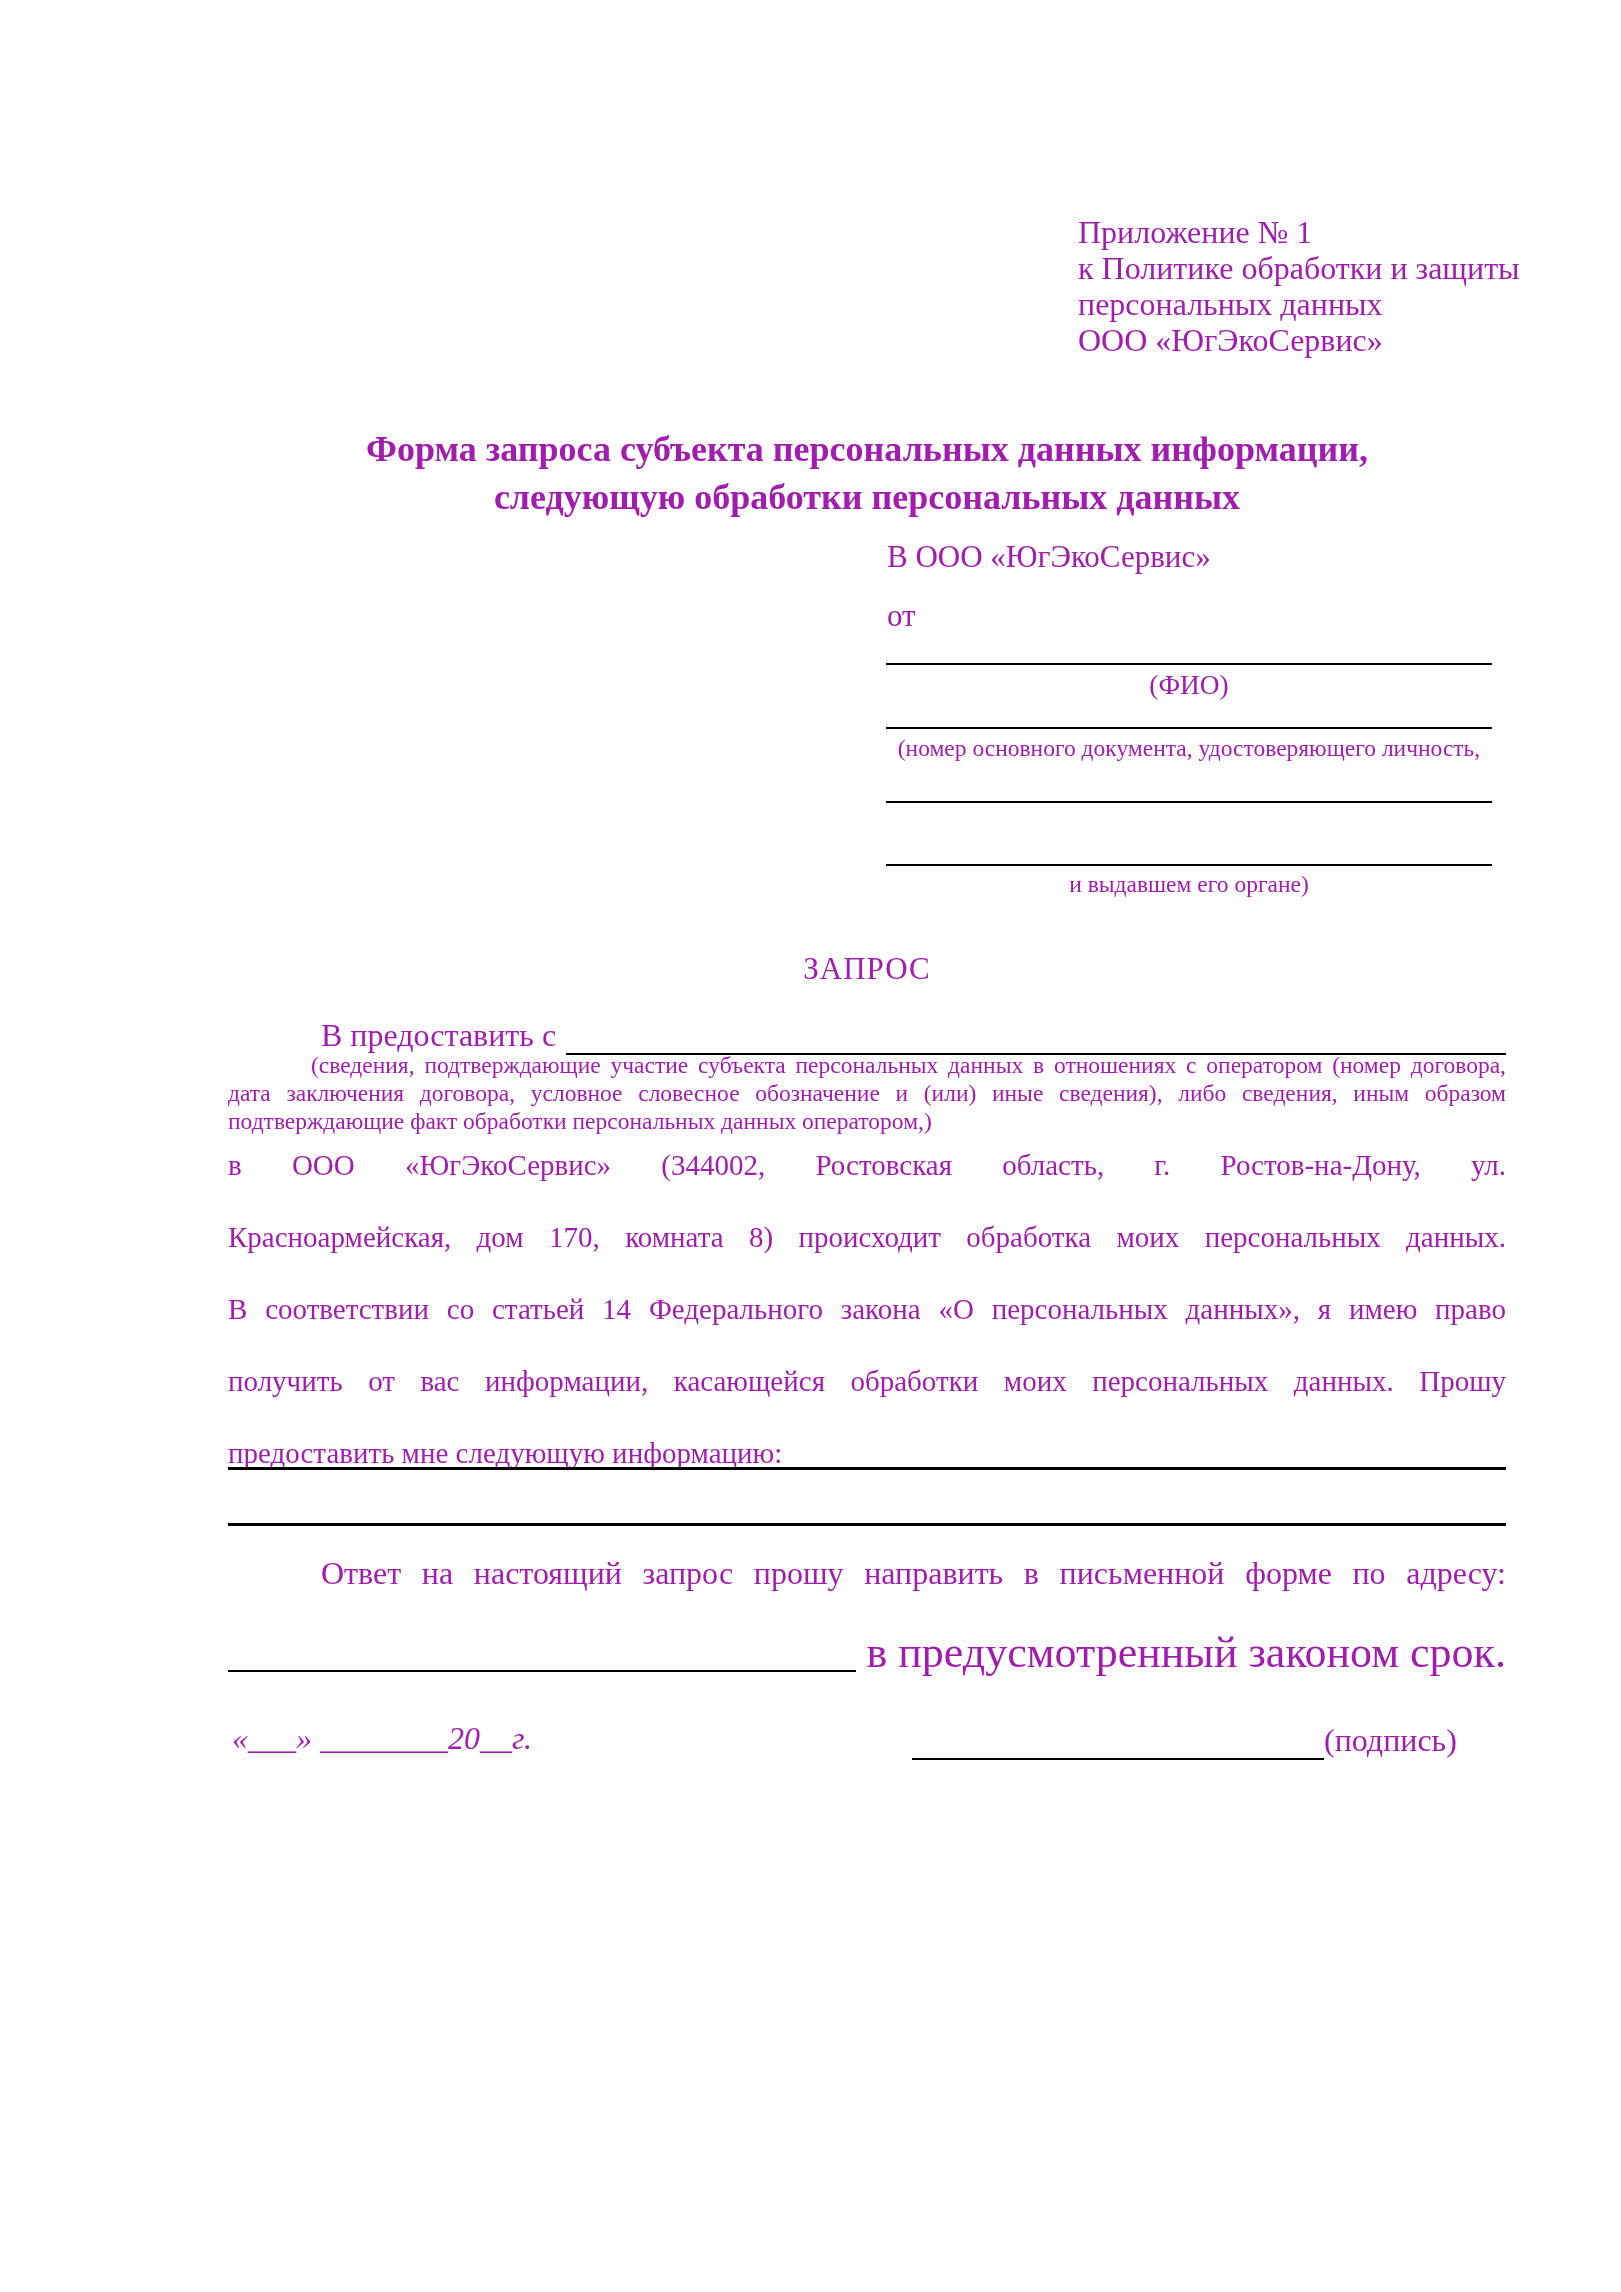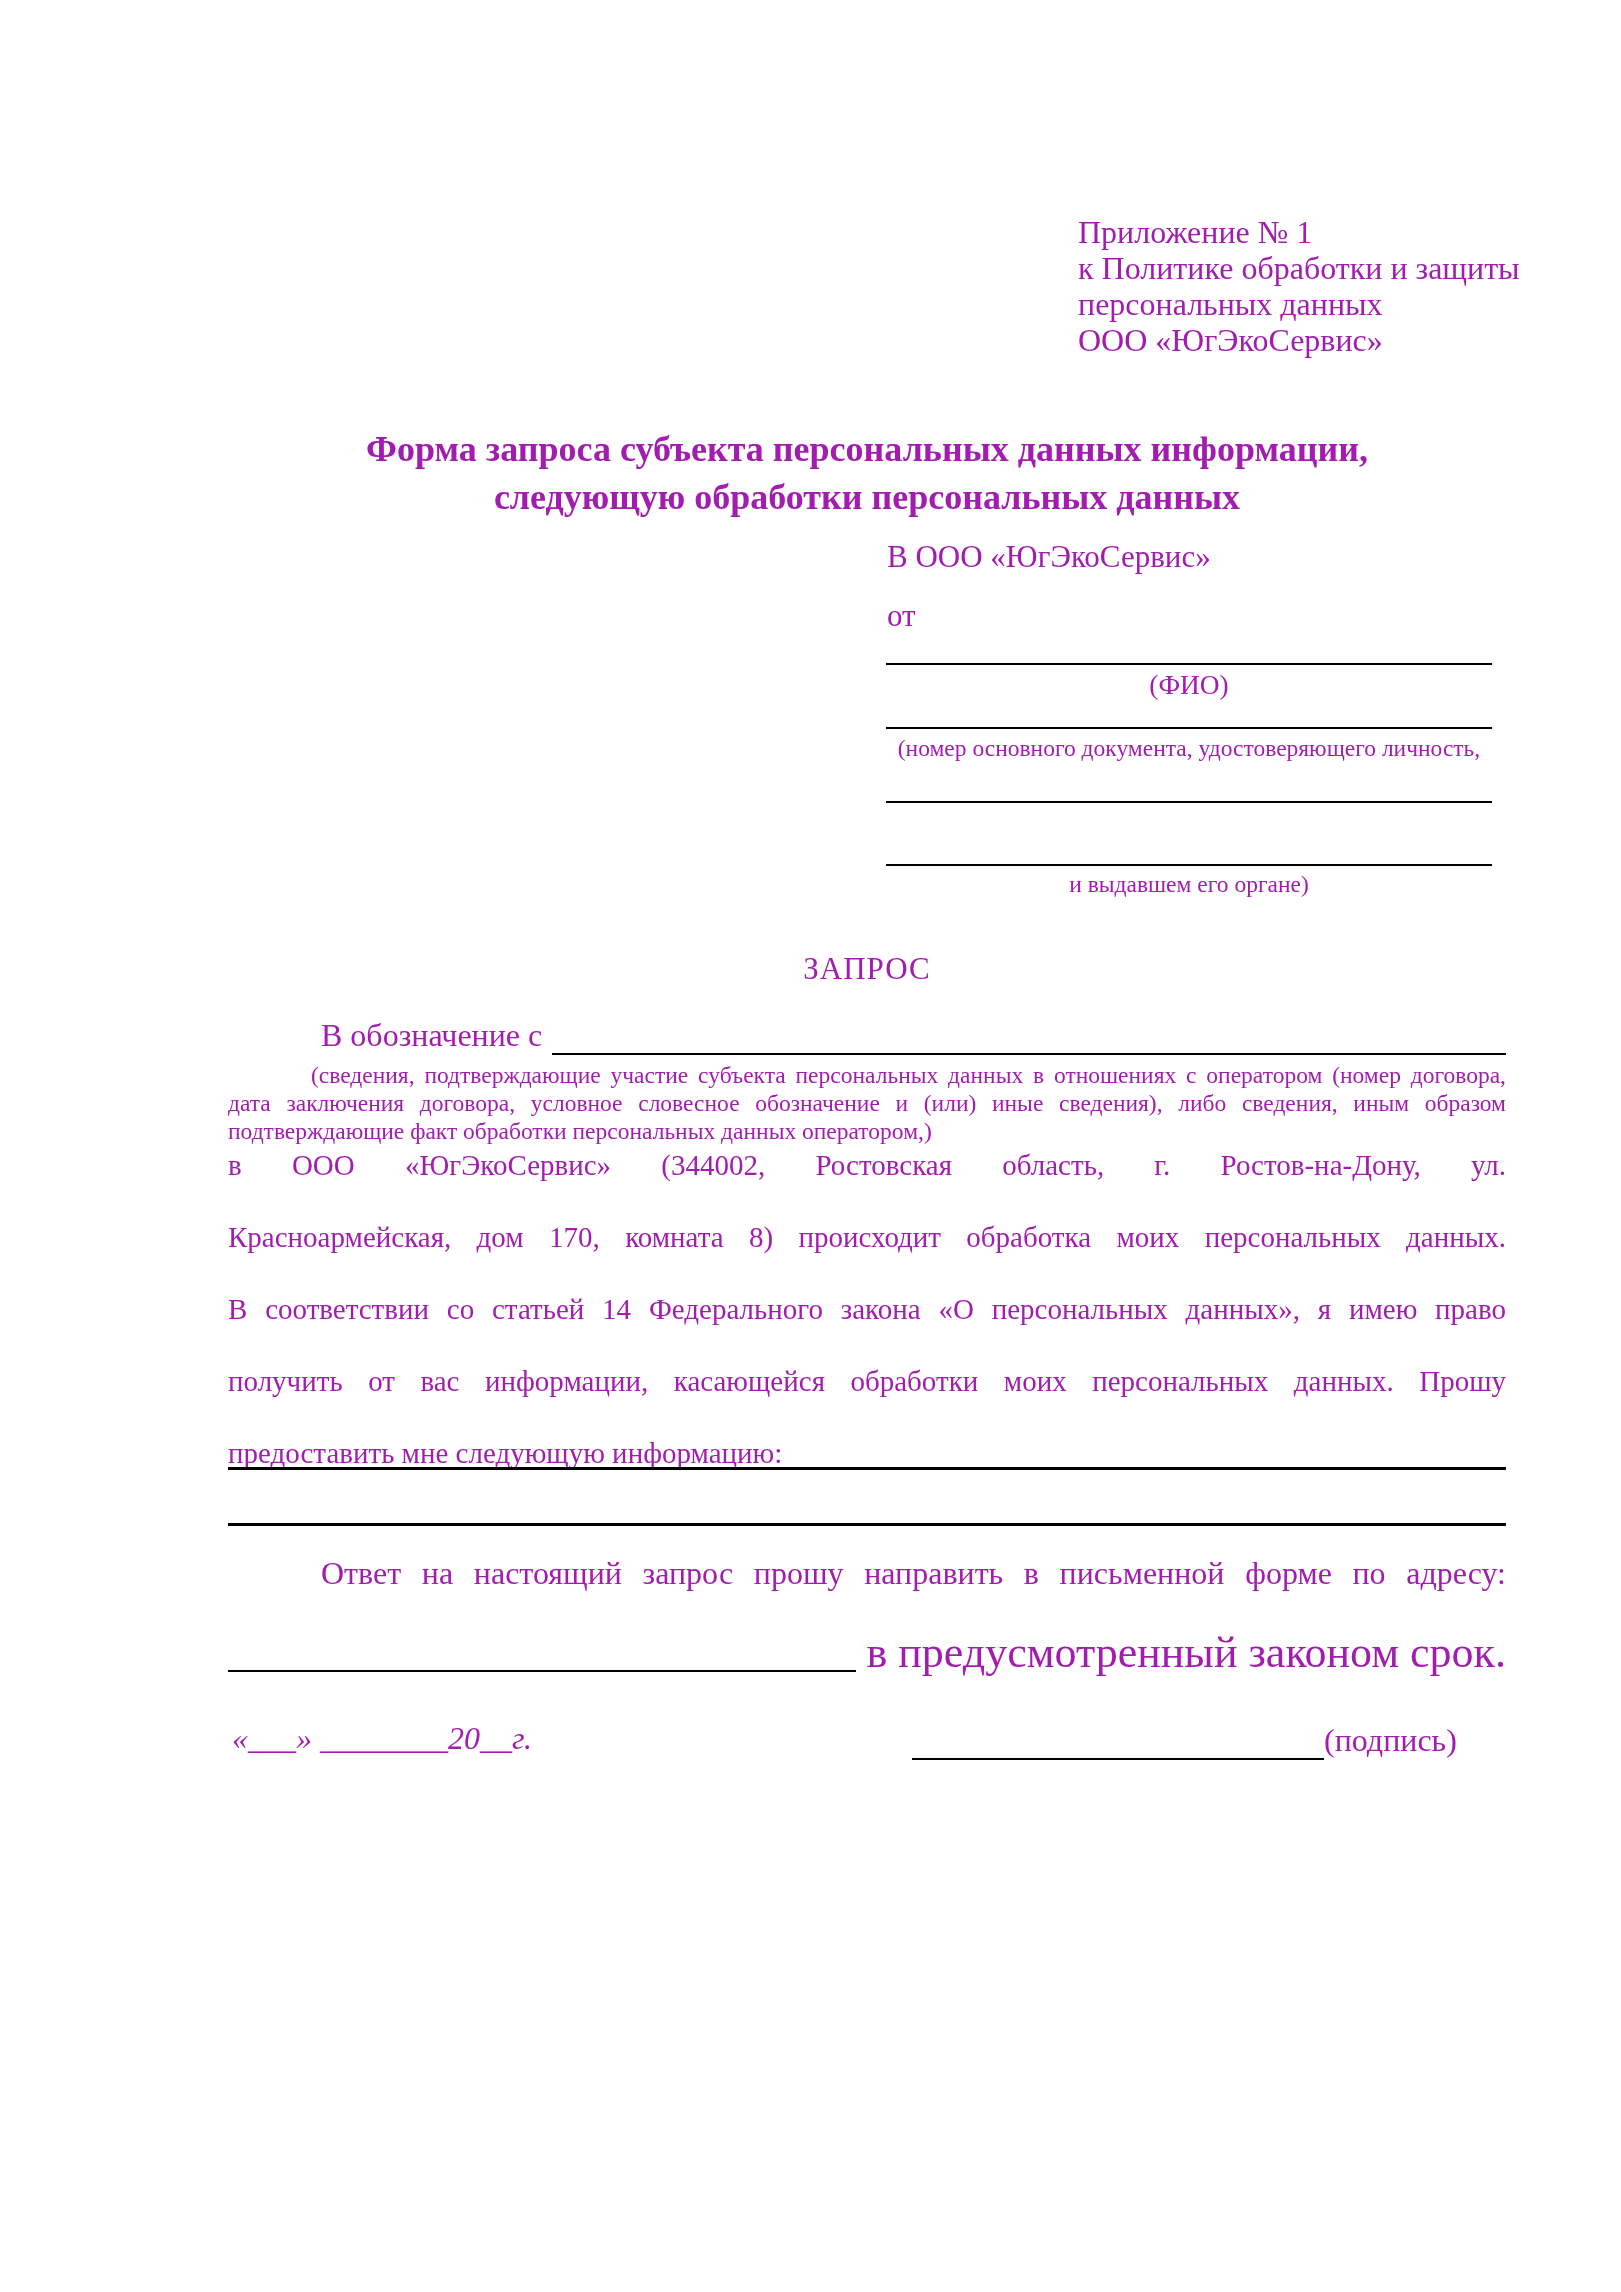--- a/index.html
+++ b/index.html
@@ -28,21 +28,21 @@
   .fcap-big   { font-size:27.4px; }
   .fcap-small { font-size:23.5px; }
 
   
   .zap   { left:228px; top:951px; width:1278px; text-align:center; font-size:31px; letter-spacing:1px; }
   .intro { left:228px; top:1012px; width:1278px; height:43px; display:flex; align-items:flex-end; }
   .intro .lbl  { font-size:32px; line-height:39px; padding-left:93px; white-space:nowrap; }
   .intro .fill { flex:1; border-bottom:2.9px solid #000; height:37px; margin-left:9.8px; }
 
   .footnote { left:228px; top:1051px; width:1278px; font-size:23.5px; line-height:28px;
-              text-align:justify; text-indent:83px;margin-top:10px; }
+              text-align:justify; text-indent:83px; }
 
   .bodytext { left:228px; top:1129px; width:1278px; font-size:29px; }
   .bodytext .bl { line-height:72px; white-space:nowrap; }
   .bodytext .bl.just { white-space:normal; text-align:justify; text-align-last:justify; }
 
   .ansline { left:228px; width:1278px; height:2.9px; background:#000; }
 
   .reply { left:228px; top:1552px; width:1278px; font-size:32px; line-height:43px;
            text-indent:93px; text-align:justify; text-align-last:justify; }
 
@@ -82,21 +82,21 @@
   <div class="abs fcap fcap-small" style="top:735px">(номер основного документа, удостоверяющего личность,</div>
 
   <div class="abs fline" style="top:801px"></div>
 
   <div class="abs fline" style="top:864px"></div>
   <div class="abs fcap fcap-small" style="top:871px">и выдавшем его органе)</div>
 
   <div class="abs zap">ЗАПРОС</div>
 
   <div class="abs intro">
-    <span class="lbl">В обозначение с</span>
+    <span class="lbl">В предоставить с</span>
     <div class="fill"></div>
   </div>
 
   <div class="abs footnote">(сведения, подтверждающие участие субъекта персональных данных в отношениях с оператором (номер договора, дата заключения договора, условное словесное обозначение и (или) иные сведения), либо сведения, иным образом подтверждающие факт обработки персональных данных оператором,)</div>
 
   <div class="abs bodytext">
     <div class="bl just">в ООО «ЮгЭкоСервис» (344002, Ростовская область, г. Ростов-на-Дону, ул.</div>
     <div class="bl just">Красноармейская, дом 170, комната 8) происходит обработка моих персональных данных.</div>
     <div class="bl just">В соответствии со статьей 14 Федерального закона «О персональных данных», я имею право</div>
     <div class="bl just">получить от вас информации, касающейся обработки моих персональных данных. Прошу</div>

